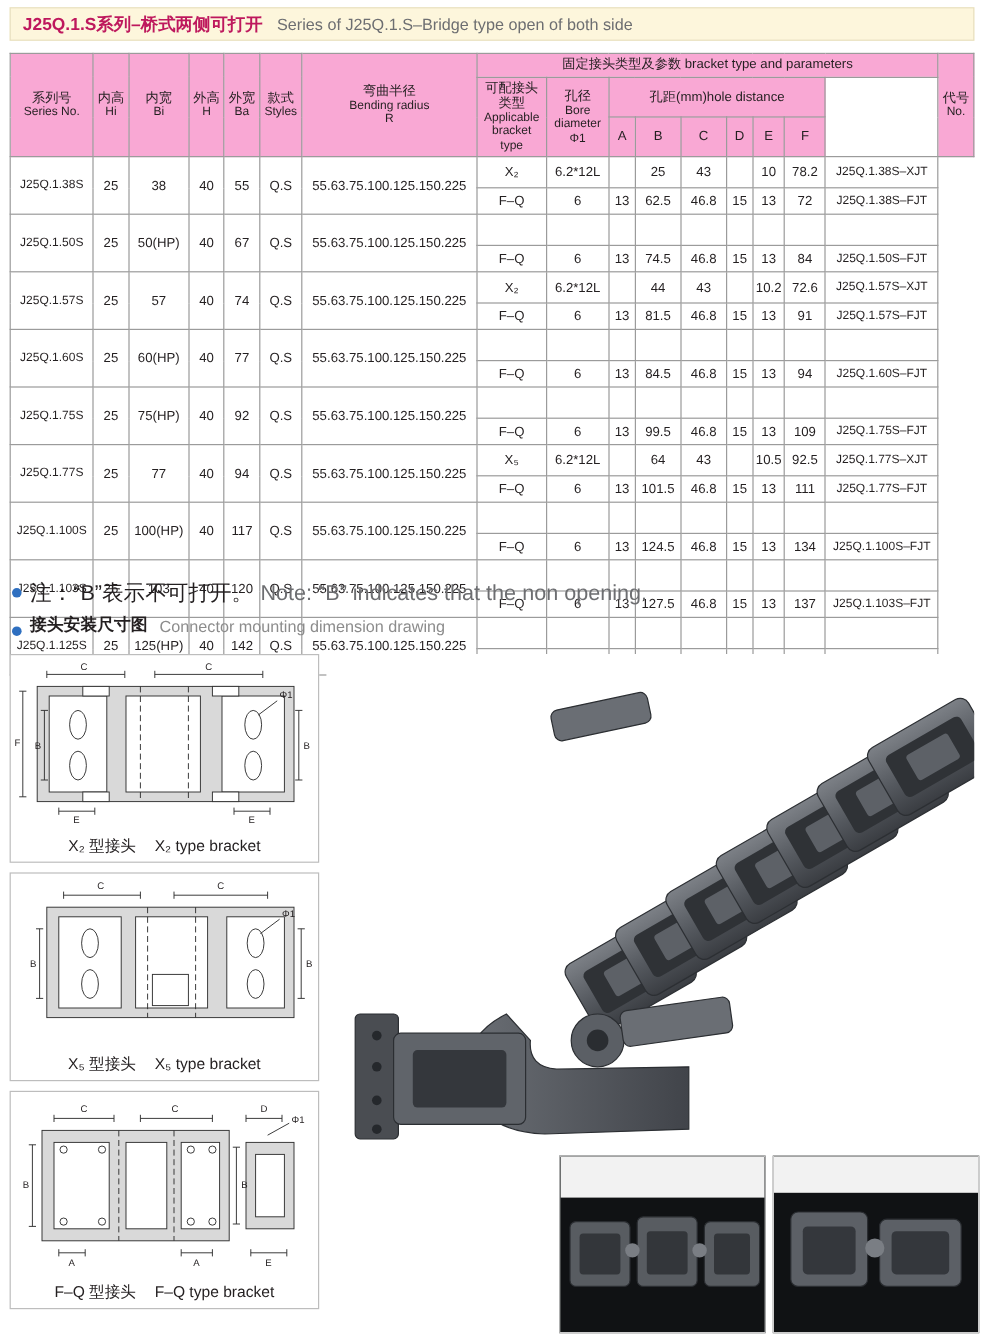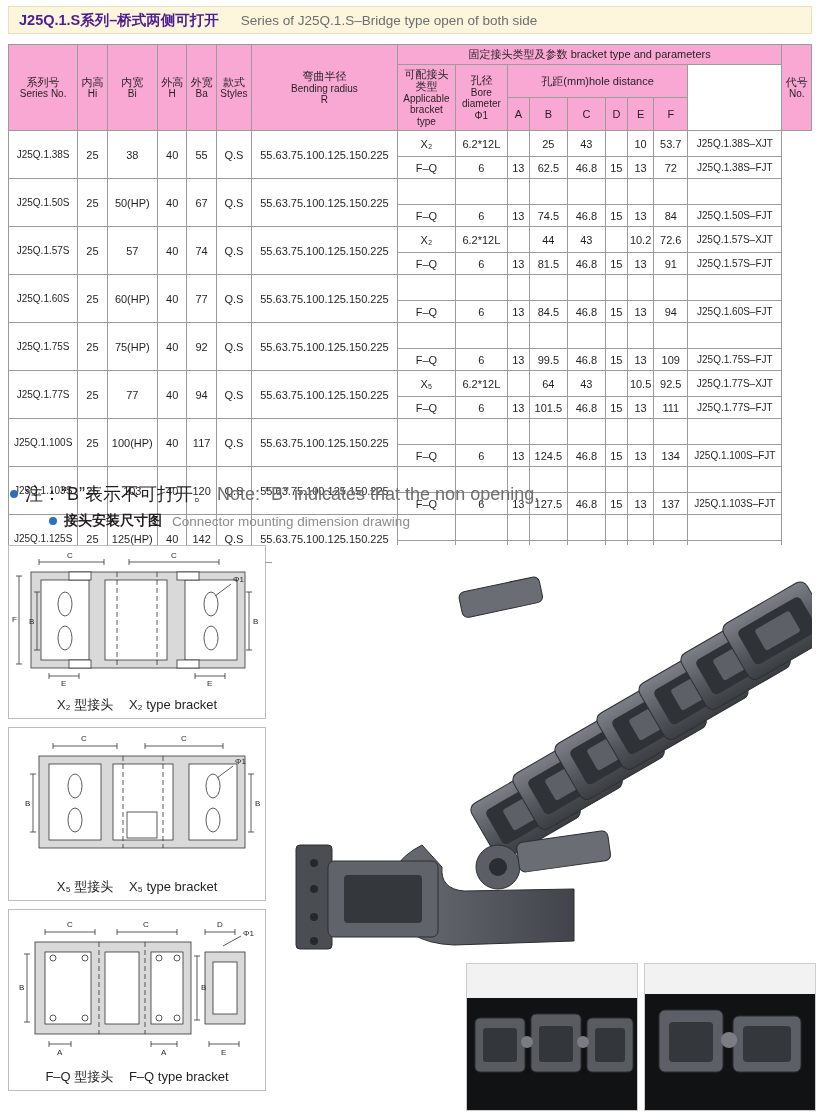--- a/index.html
+++ b/index.html
@@ -20,25 +20,25 @@
   .title-bar {
     position: absolute;
     left: 8px; top: 6px;
     width: 804px; height: 28px;
     display: flex; align-items: center;
     padding-left: 10px;
     background: #fdf6dc;
     border: 1px solid #e8e0c0;
   }
   .title-cn {
-    font-size: 14.5px; font-weight: bold; color: #4c1d95;
+    font-size: 14.5px; font-weight: bold; color: #be185d;
     letter-spacing: 0px;
   }
   .title-en {
-    font-size: 13.5px; color: #6d6e71; margin-left: 22px;
+    font-size: 13.5px; color: #6d6e71; margin-left: 12px;
   }
 
   
   table.spec {
     position: absolute;
     left: 8px; top: 44px;
     width: 804px;
     border-collapse: collapse;
     font-size: 11px;
   }
@@ -76,23 +76,22 @@
   .bullet-dot {
     width: 8px; height: 8px; border-radius: 50%;
     background: #2e6fc0; display: inline-block; margin-right: 7px;
   }
   .note-en { color: #6d6e71; margin-left: 6px; }
 
   
   .section-head {
     position: absolute;
     left: 10px; top: 512px;
-    display: flex; align-items: center;
+    display: flex; align-items: flex-end;
     font-size: 14px;
-    padding-left: 39px;
   }
   .section-cn { font-weight: bold; color: #231f20; font-size: 14px;}
   .section-en { color: #8c8c8c; font-size: 13.5px; margin-left: 10px; }
 
   
   .draw-box {
     position: absolute;
     left: 8px;
     width: 258px;
     background: #ffffff;
@@ -208,21 +207,21 @@
           <td rowspan="2">55</td>
           <td rowspan="2">Q.S</td>
           <td rowspan="2" class="bend">55.63.75.100.125.150.225</td>
           <td>X₂</td>
           <td>6.2*12L</td>
           <td></td>
           <td>25</td>
           <td>43</td>
           <td></td>
           <td>10</td>
-          <td>53.7</td>
+          <td>78.2</td>
           <td class="code">J25Q.1.38S–XJT</td>
         </tr>
         <tr class="rowB">
           <td>F–Q</td>
           <td>6</td>
           <td>13</td>
           <td>62.5</td>
           <td>46.8</td>
           <td>15</td>
           <td>13</td>

